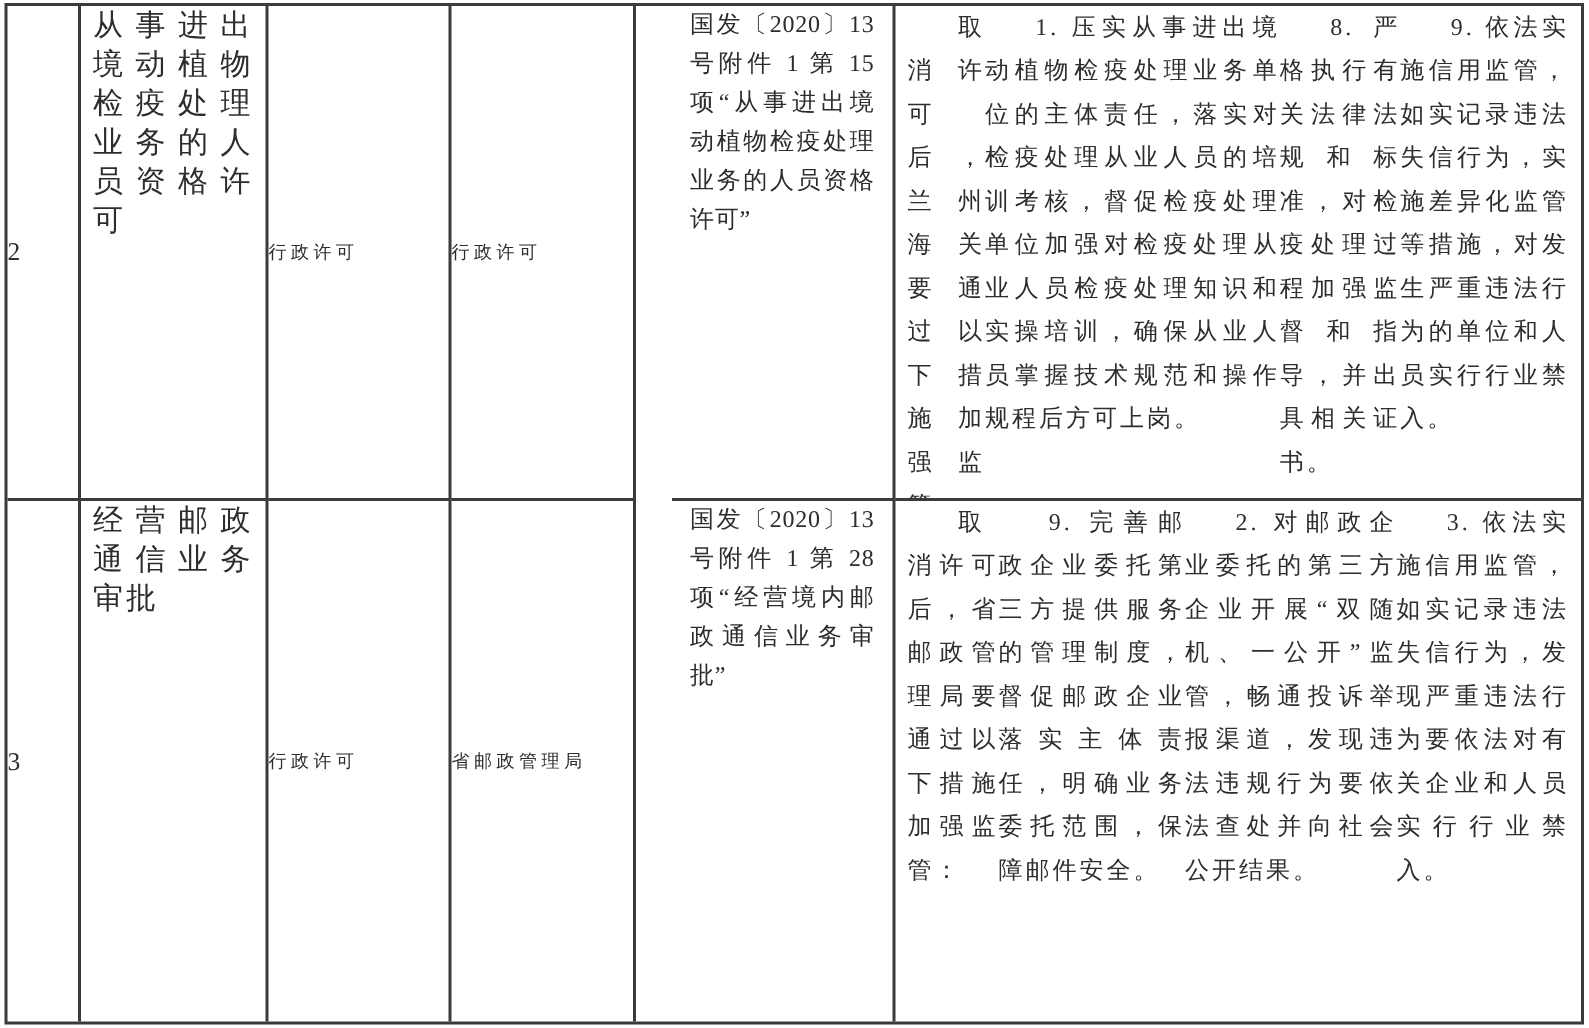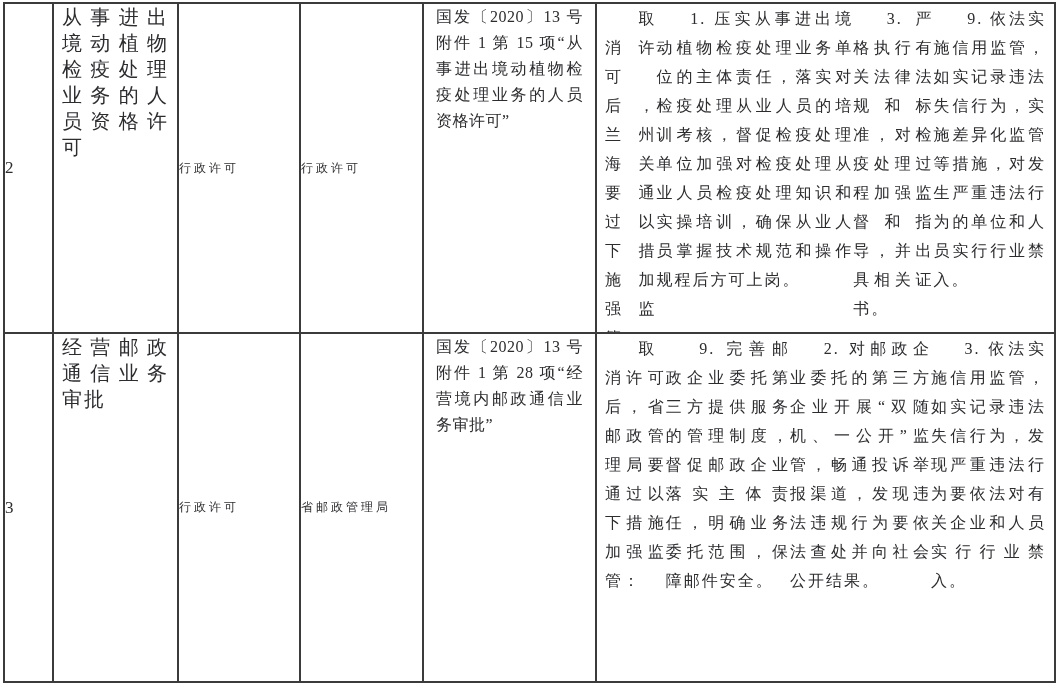--- a/index.html
+++ b/index.html
@@ -58,20 +58,21 @@
     align-items: center;
     font-size: 12px;
     letter-spacing: 3px;
   }
   .basis-cell {
     padding: 0 12px;
     font-size: 16px;
     letter-spacing: 0.5px;
     line-height: 26px;
     text-align: justify;
+    margin-left: 24px;
   }
   .measures-cell {
     padding: 0 8px;
     font-size: 16px;
     letter-spacing: 2px;
     line-height: 29px;
     text-align: justify;
   }
   .measures-cell p {
     margin: 0;
@@ -95,21 +96,21 @@
     </div>
     <div class="cell authority-cell bottom-divider">
       <span>行政许可</span>
     </div>
     <div class="cell basis-cell bottom-divider">
       <span>国发〔2020〕13 号附件 1 第 15 项“从事进出境动植物检疫处理业务的人员资格许可”</span>
     </div>
     <div class="cell measures-cell bottom-divider no-right">
       <p>取消许可后，兰州海关要通过以下措施加强监管：</p>
       <p>1. 压实从事进出境动植物检疫处理业务单位的主体责任，落实对检疫处理从业人员的培训考核，督促检疫处理单位加强对检疫处理从业人员检疫处理知识和实操培训，确保从业人员掌握技术规范和操作规程后方可上岗。</p>
-      <p>3. 严格执行有关法律法规和标准，对检疫处理过程加强监督和指导，并出具相关证书。</p>
+      <p>8. 严格执行有关法律法规和标准，对检疫处理过程加强监督和指导，并出具相关证书。</p>
       <p>9. 依法实施信用监管，如实记录违法失信行为，实施差异化监管等措施，对发生严重违法行为的单位和人员实行行业禁入。</p>
     </div>
 
     <div class="cell index-cell">
       <span>3</span>
     </div>
     <div class="cell name-cell">
       <span>经营邮政通信业务审批</span>
     </div>
     <div class="cell type-cell">

